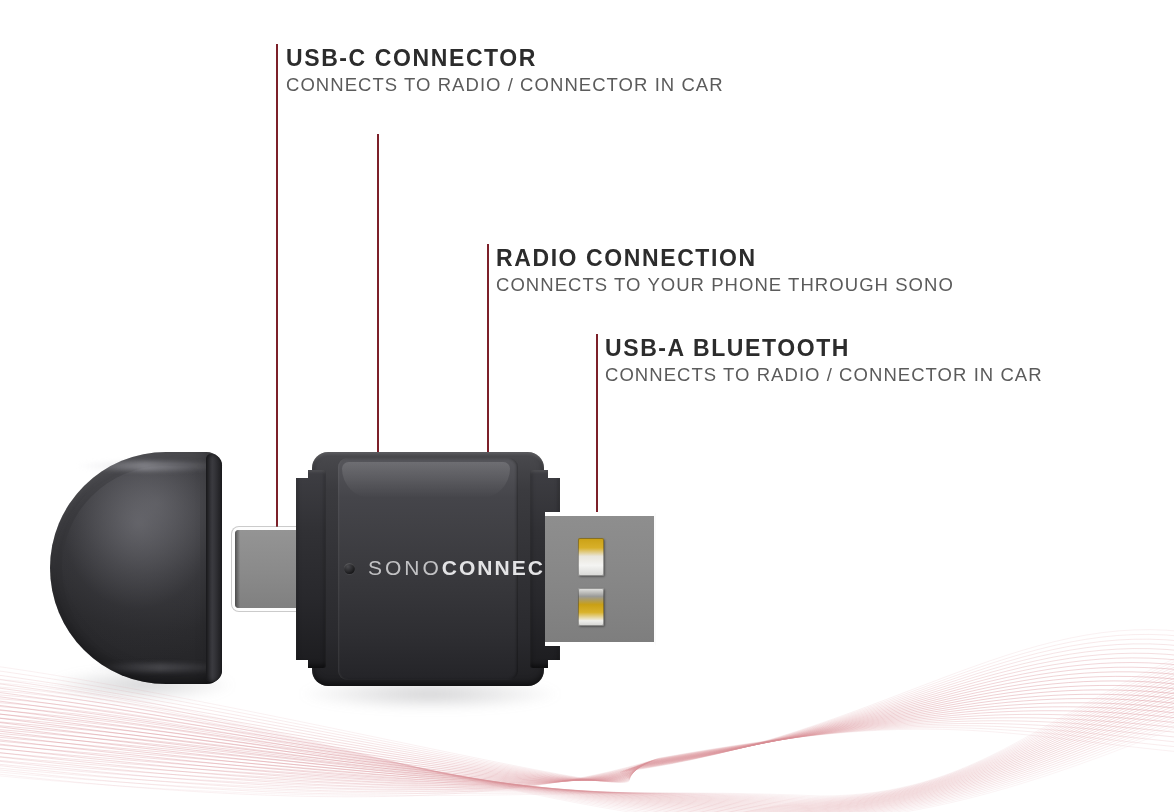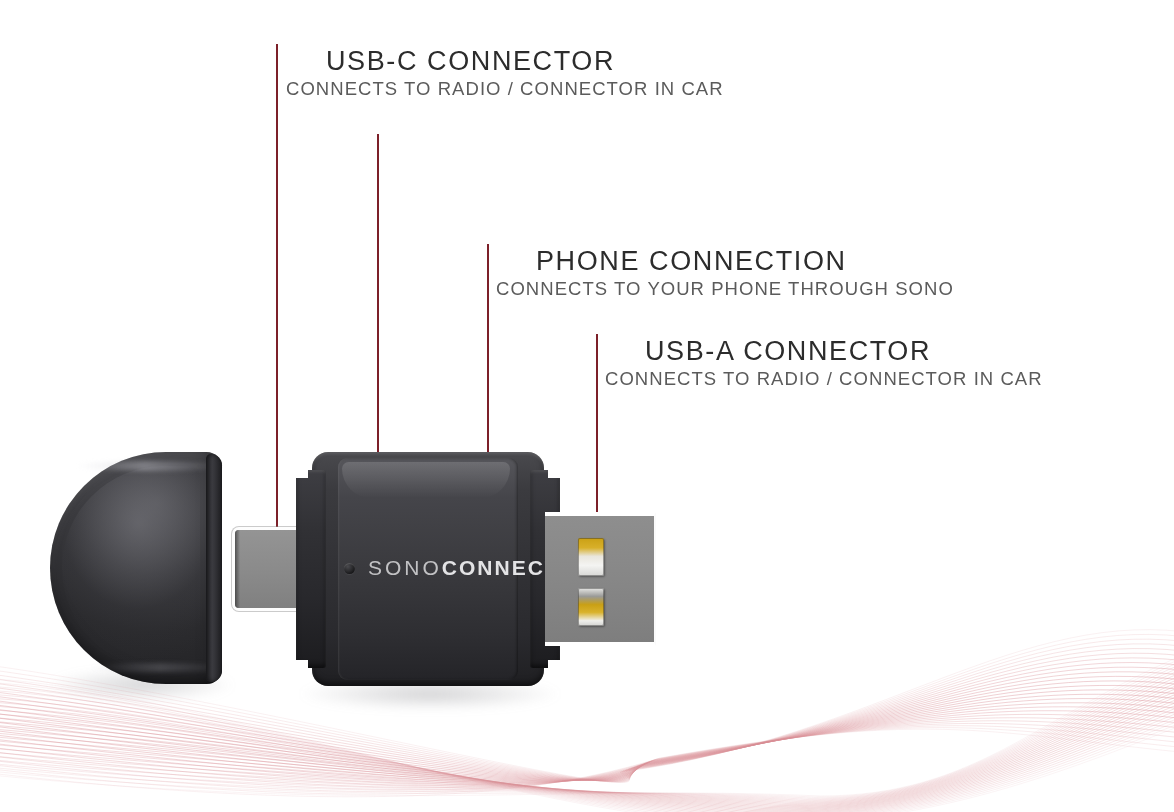--- a/index.html
+++ b/index.html
@@ -10,27 +10,26 @@
     position:relative;
     overflow:hidden;
   }
 
   
   #stage { position:absolute; inset:0; width:1174px; height:812px; }
 
   
   .callout { position:absolute; }
   .callout .heading {
-    font-size:27px;
-    font-weight:normal;
+    font-size:23px;
+    font-weight:bold;
     letter-spacing:1.6px;
     color:#2c2c2c;
     line-height:1.12;
     white-space:nowrap;
-    margin-left:40px;
   }
   .callout .sub {
     font-size:18.5px;
     font-weight:400;
     letter-spacing:1.05px;
     color:#5b5b5b;
     line-height:1.2;
     white-space:nowrap;
     margin-top:2px;
   }
@@ -215,27 +214,27 @@
   <div class="leader" style="left:276px; top:44px; height:492px;"></div>
   <div class="callout" style="left:286px; top:46px;">
     <div class="heading">USB-C CONNECTOR</div>
     <div class="sub">CONNECTS TO RADIO / CONNECTOR IN CAR</div>
   </div>
 
   <div class="leader" style="left:377px; top:134px; height:321px;"></div>
 
   <div class="leader" style="left:487px; top:244px; height:211px;"></div>
   <div class="callout" style="left:496px; top:246px;">
-    <div class="heading">PHONE CONNECTION</div>
+    <div class="heading">RADIO CONNECTION</div>
     <div class="sub">CONNECTS TO YOUR PHONE THROUGH SONO</div>
   </div>
 
   <div class="leader" style="left:596px; top:334px; height:178px;"></div>
   <div class="callout" style="left:605px; top:336px;">
-    <div class="heading">USB-A CONNECTOR</div>
+    <div class="heading">USB-A BLUETOOTH</div>
     <div class="sub">CONNECTS TO RADIO / CONNECTOR IN CAR</div>
   </div>
 
   <div id="device" style="left:0; top:0; width:1174px; height:812px;text-align:right;">
 
     <div class="reflect" style="left:46px; top:668px; width:190px; height:34px;
                 background:radial-gradient(ellipse at center, rgba(120,120,125,.30) 0%, rgba(255,255,255,0) 70%);
                 filter:blur(5px);"></div>
     <div class="reflect" style="left:300px; top:678px; width:260px; height:32px;
                 background:radial-gradient(ellipse at center, rgba(120,120,125,.32) 0%, rgba(255,255,255,0) 72%);

